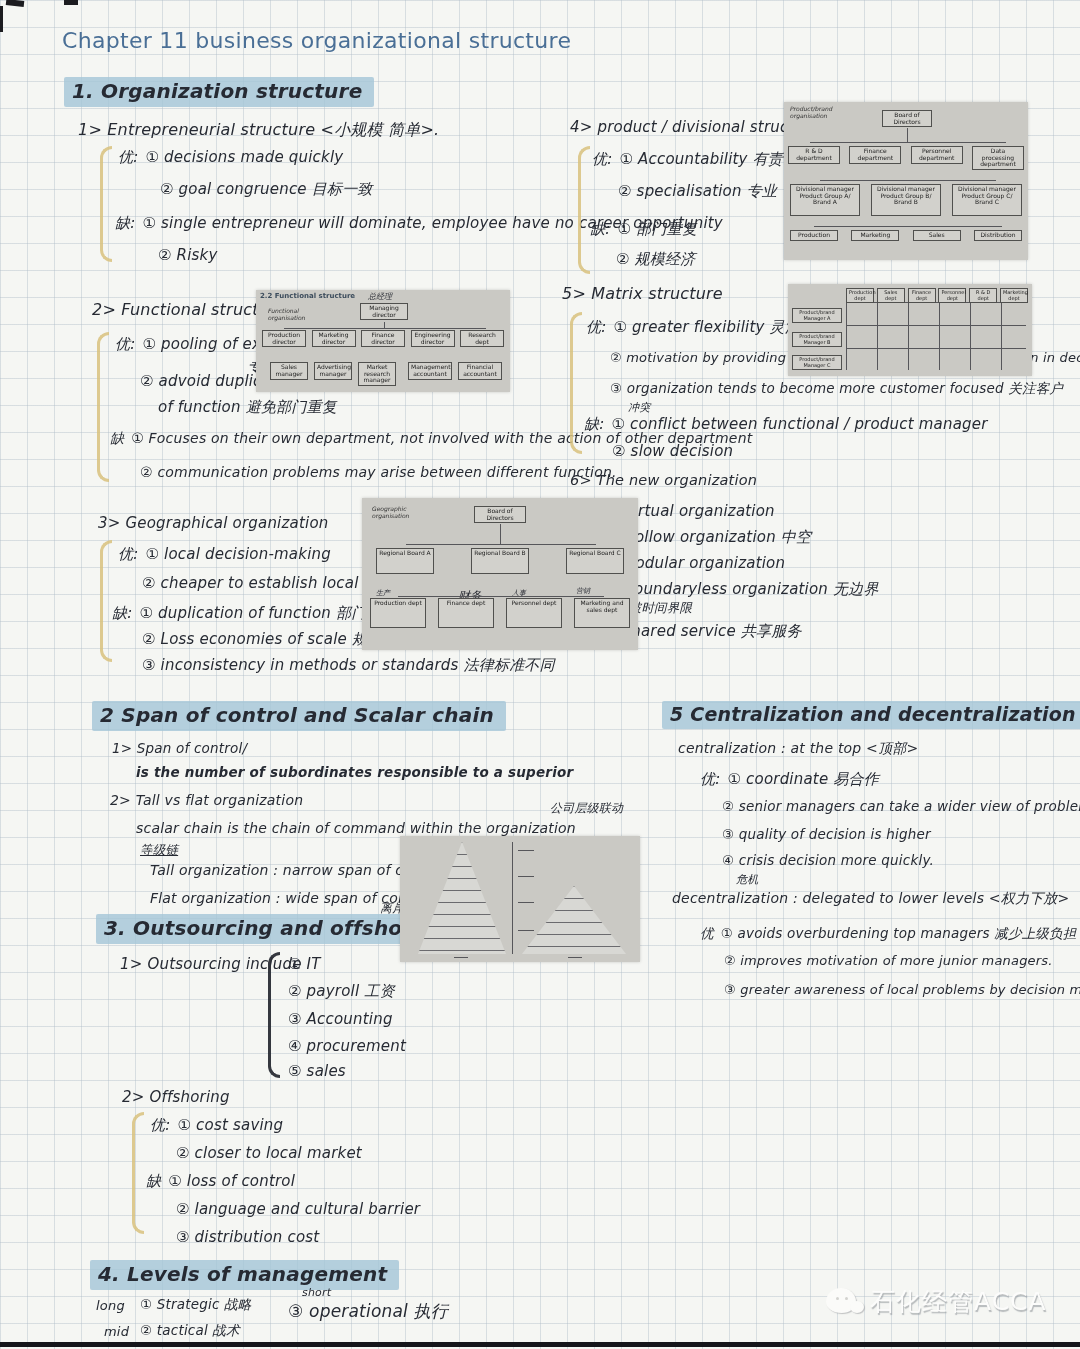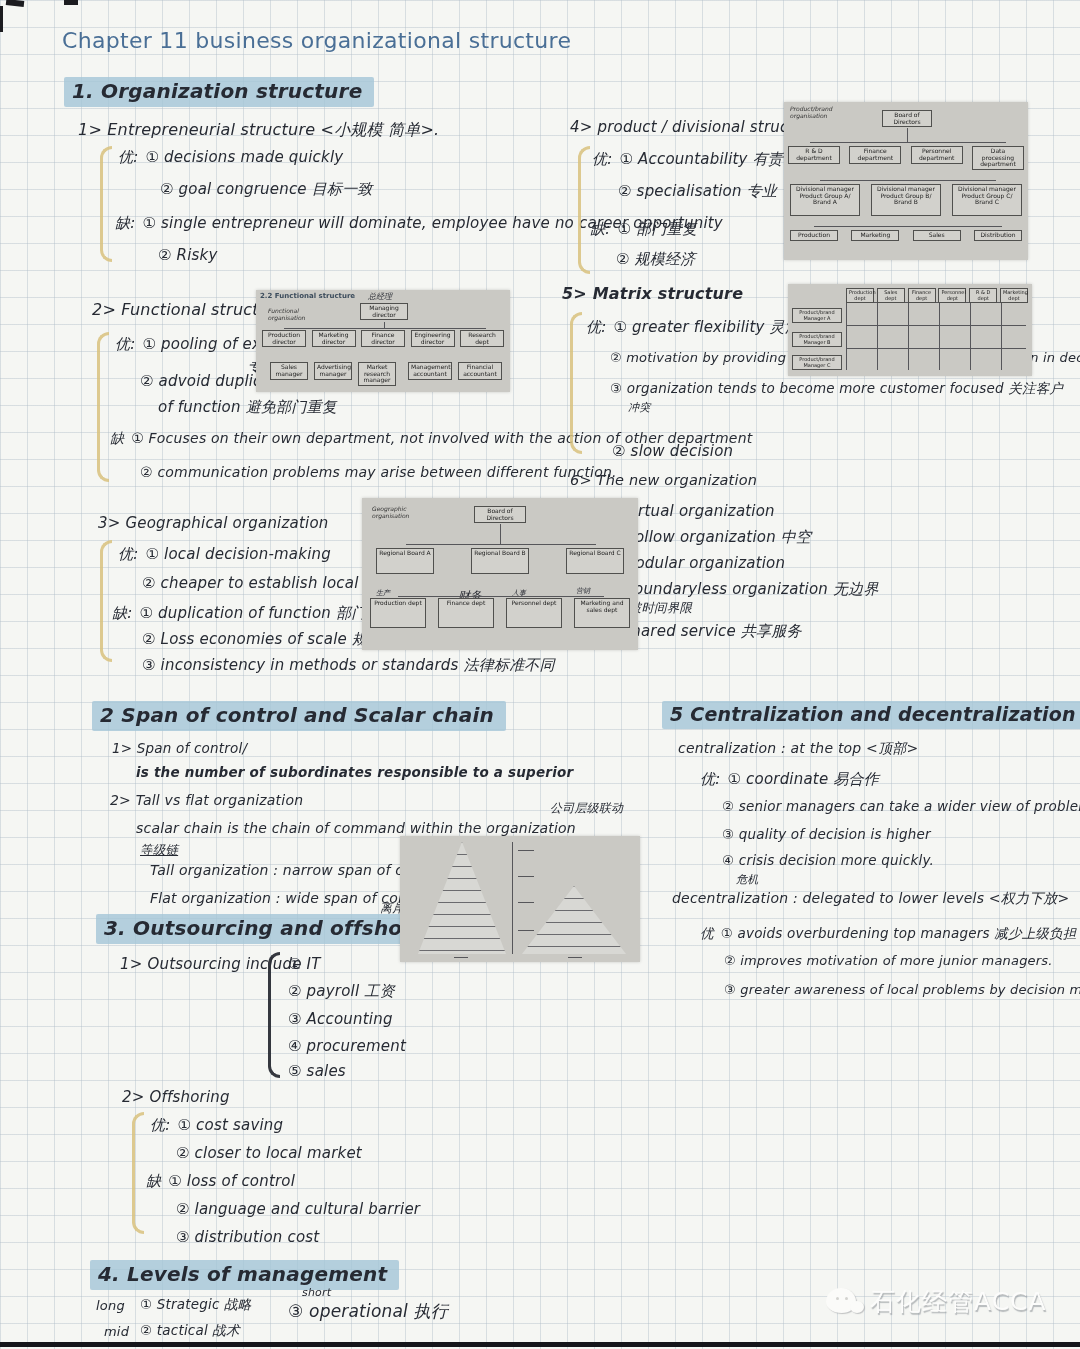--- a/index.html
+++ b/index.html
@@ -86,26 +86,27 @@
   <div class="t hand" style="left:142px;top:630px;">② Loss economies of scale 规模经济</div>
   <div class="t hand" style="left:142px;top:656px;">③ inconsistency in methods or standards 法律标准不同</div>
 
   <div class="t hand" style="left:570px;top:118px;font-size:15px;">4&gt; product / divisional structure</div>
   <div class="brace" style="left:578px;top:146px;height:128px;"></div>
   <div class="t hand" style="left:592px;top:150px;"><span class="lbl">优:</span><span>① Accountability 有责任</span></div>
   <div class="t hand" style="left:618px;top:182px;">② specialisation 专业</div>
   <div class="t hand" style="left:590px;top:220px;"><span class="lbl">缺:</span><span>① 部门重复</span></div>
   <div class="t hand" style="left:616px;top:250px;">② 规模经济</div>
 
-  <div class="t hand" style="left:562px;top:284px;font-size:16px;font-weight:bold;">5&gt; Matrix structure</div>
+  <div class="t hand" style="left:562px;top:284px;font-size:16px;">5&gt; Matrix structure</div>
   <div class="brace" style="left:570px;top:312px;height:142px;"></div>
   <div class="t hand" style="left:586px;top:318px;"><span class="lbl">优:</span><span>① greater flexibility 灵活</span></div>
   <div class="t hand" style="left:610px;top:350px;font-size:13px;">② motivation by providing employees with greater participation in decision making</div>
   <div class="t hand" style="left:610px;top:380px;font-size:13.5px;">③ organization tends to become more customer focused 关注客户</div>
   <div class="t hand sm" style="left:628px;top:400px;font-size:11px;">冲突</div>
+  <div class="t hand" style="left:584px;top:415px;"><span class="lbl">缺:</span><span>① conflict between functional / product manager</span></div>
   <div class="t hand" style="left:612px;top:442px;">② slow decision</div>
 
   <div class="t hand" style="left:570px;top:472px;font-size:14.5px;">6&gt; The new organization</div>
   <div class="t hand" style="left:590px;top:502px;">(a&gt; Virtual organization</div>
   <div class="t hand" style="left:590px;top:528px;">(b&gt; Hollow organization 中空</div>
   <div class="t hand" style="left:590px;top:554px;">(c&gt; Modular organization</div>
   <div class="t hand" style="left:590px;top:580px;">(d&gt; Boundaryless organization 无边界</div>
   <div class="t hand" style="left:616px;top:600px;font-size:12.5px;">打破时间界限</div>
   <div class="t hand" style="left:590px;top:622px;">(e&gt; shared service 共享服务</div>
 

